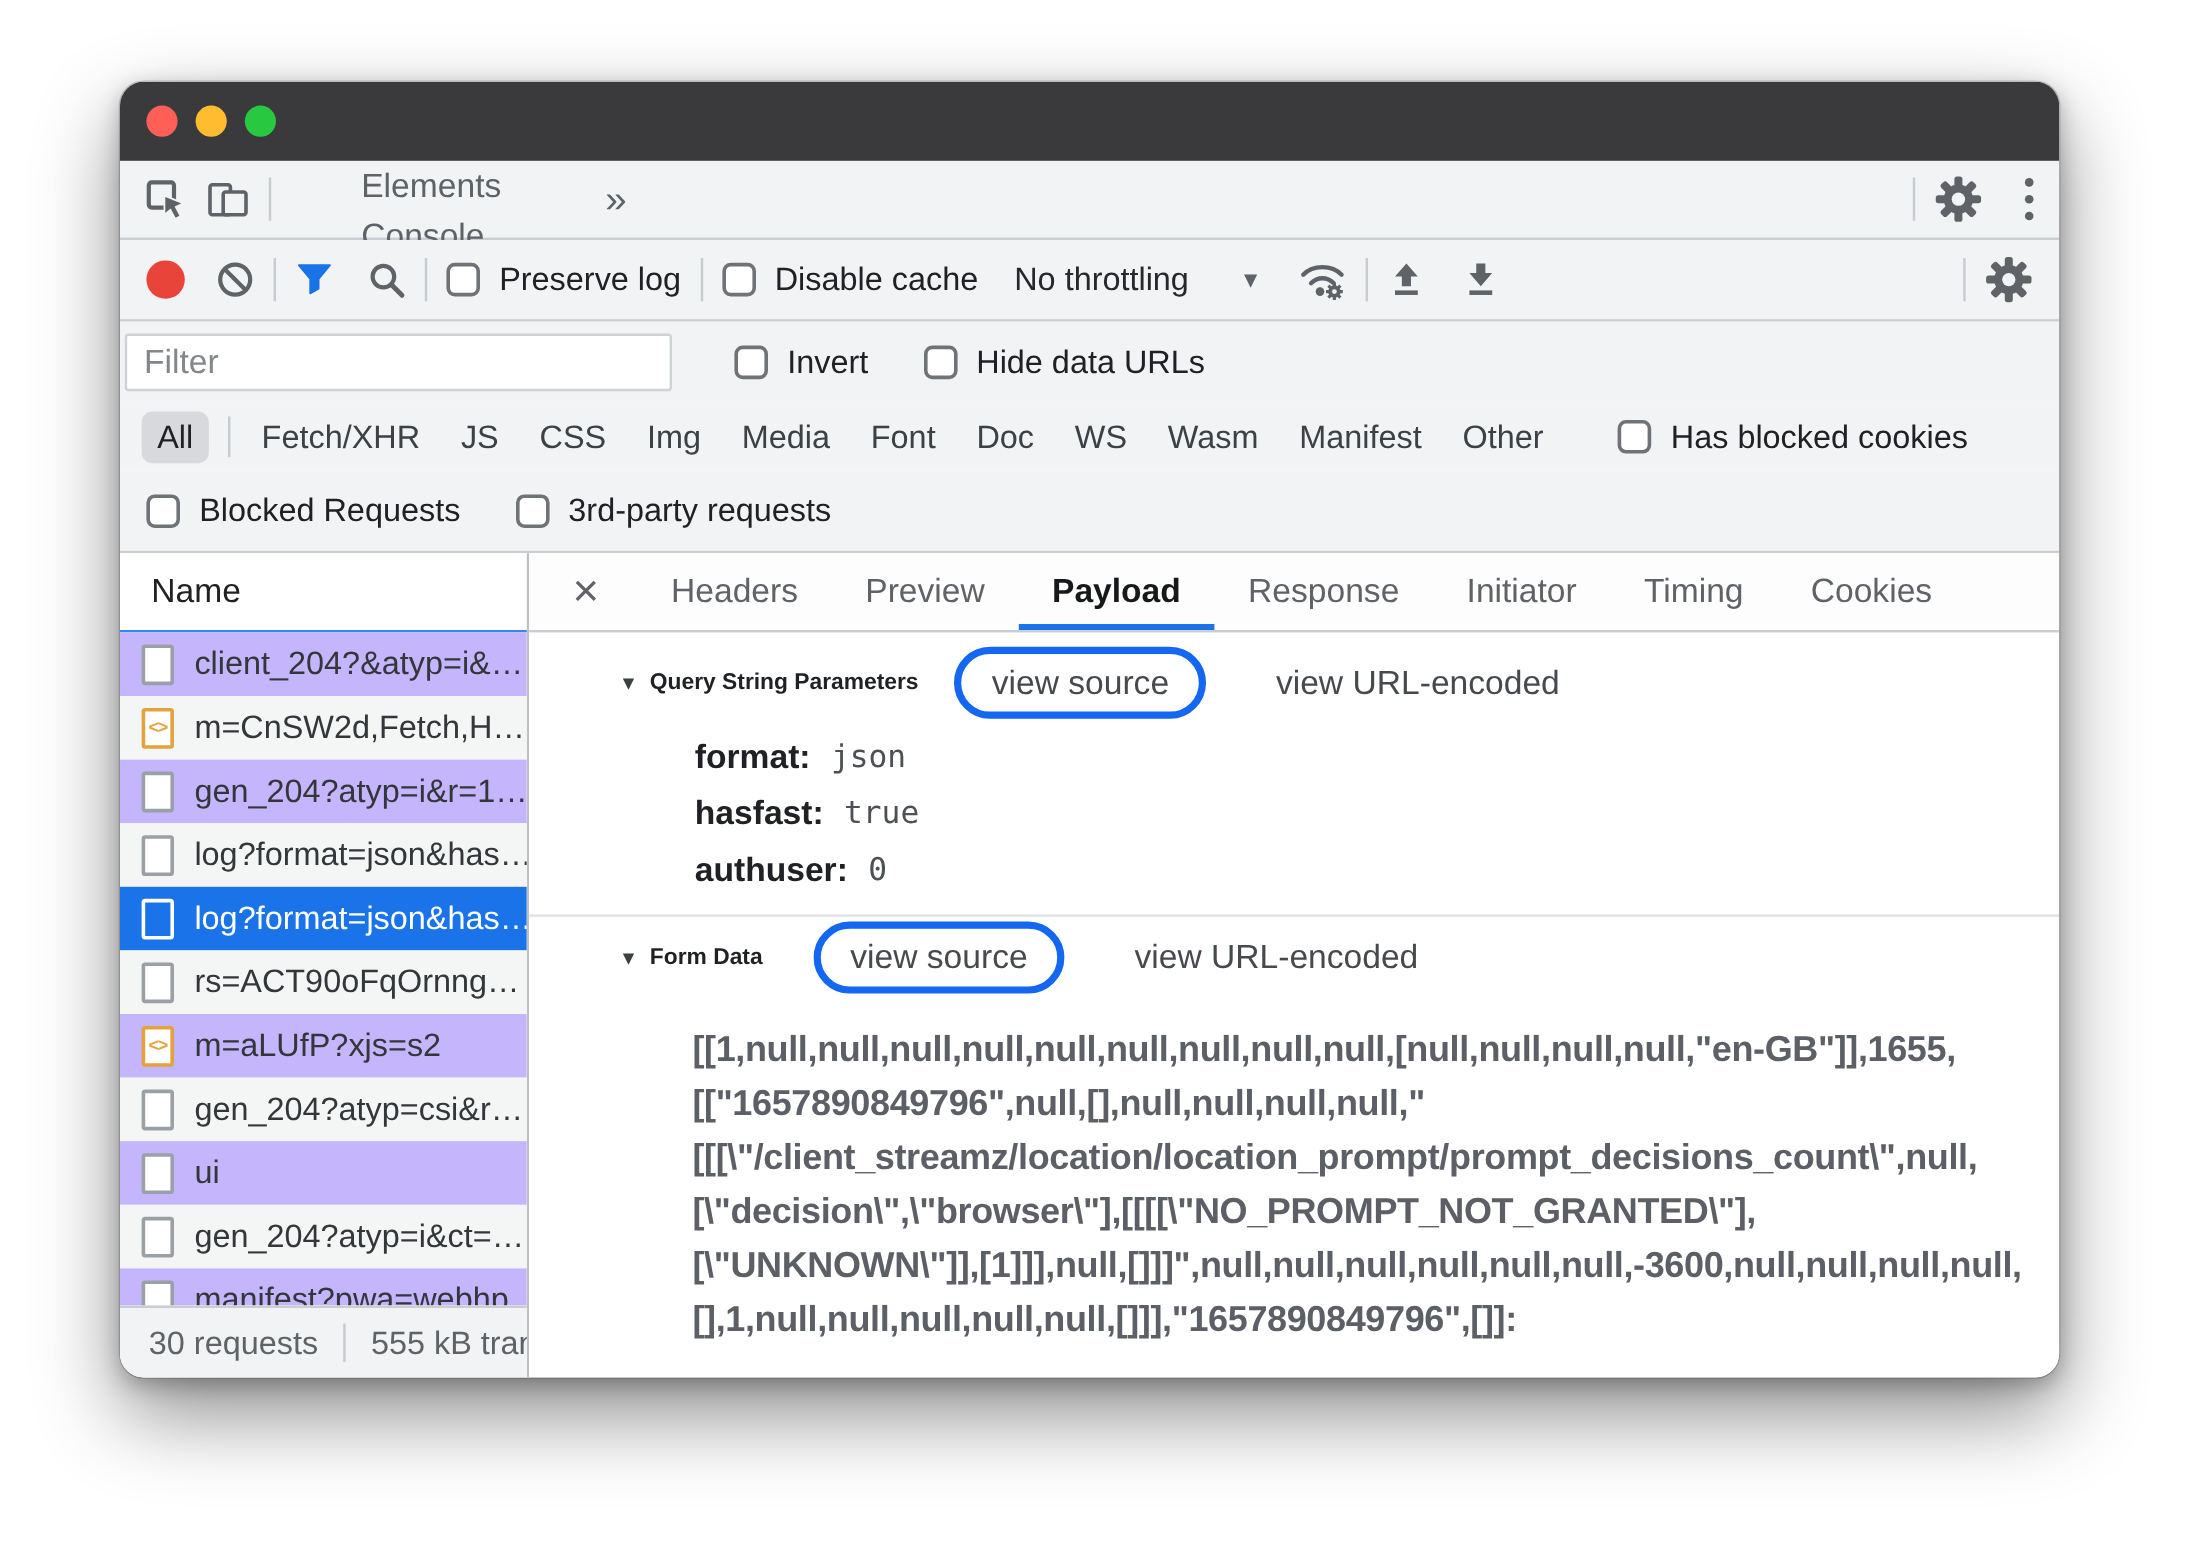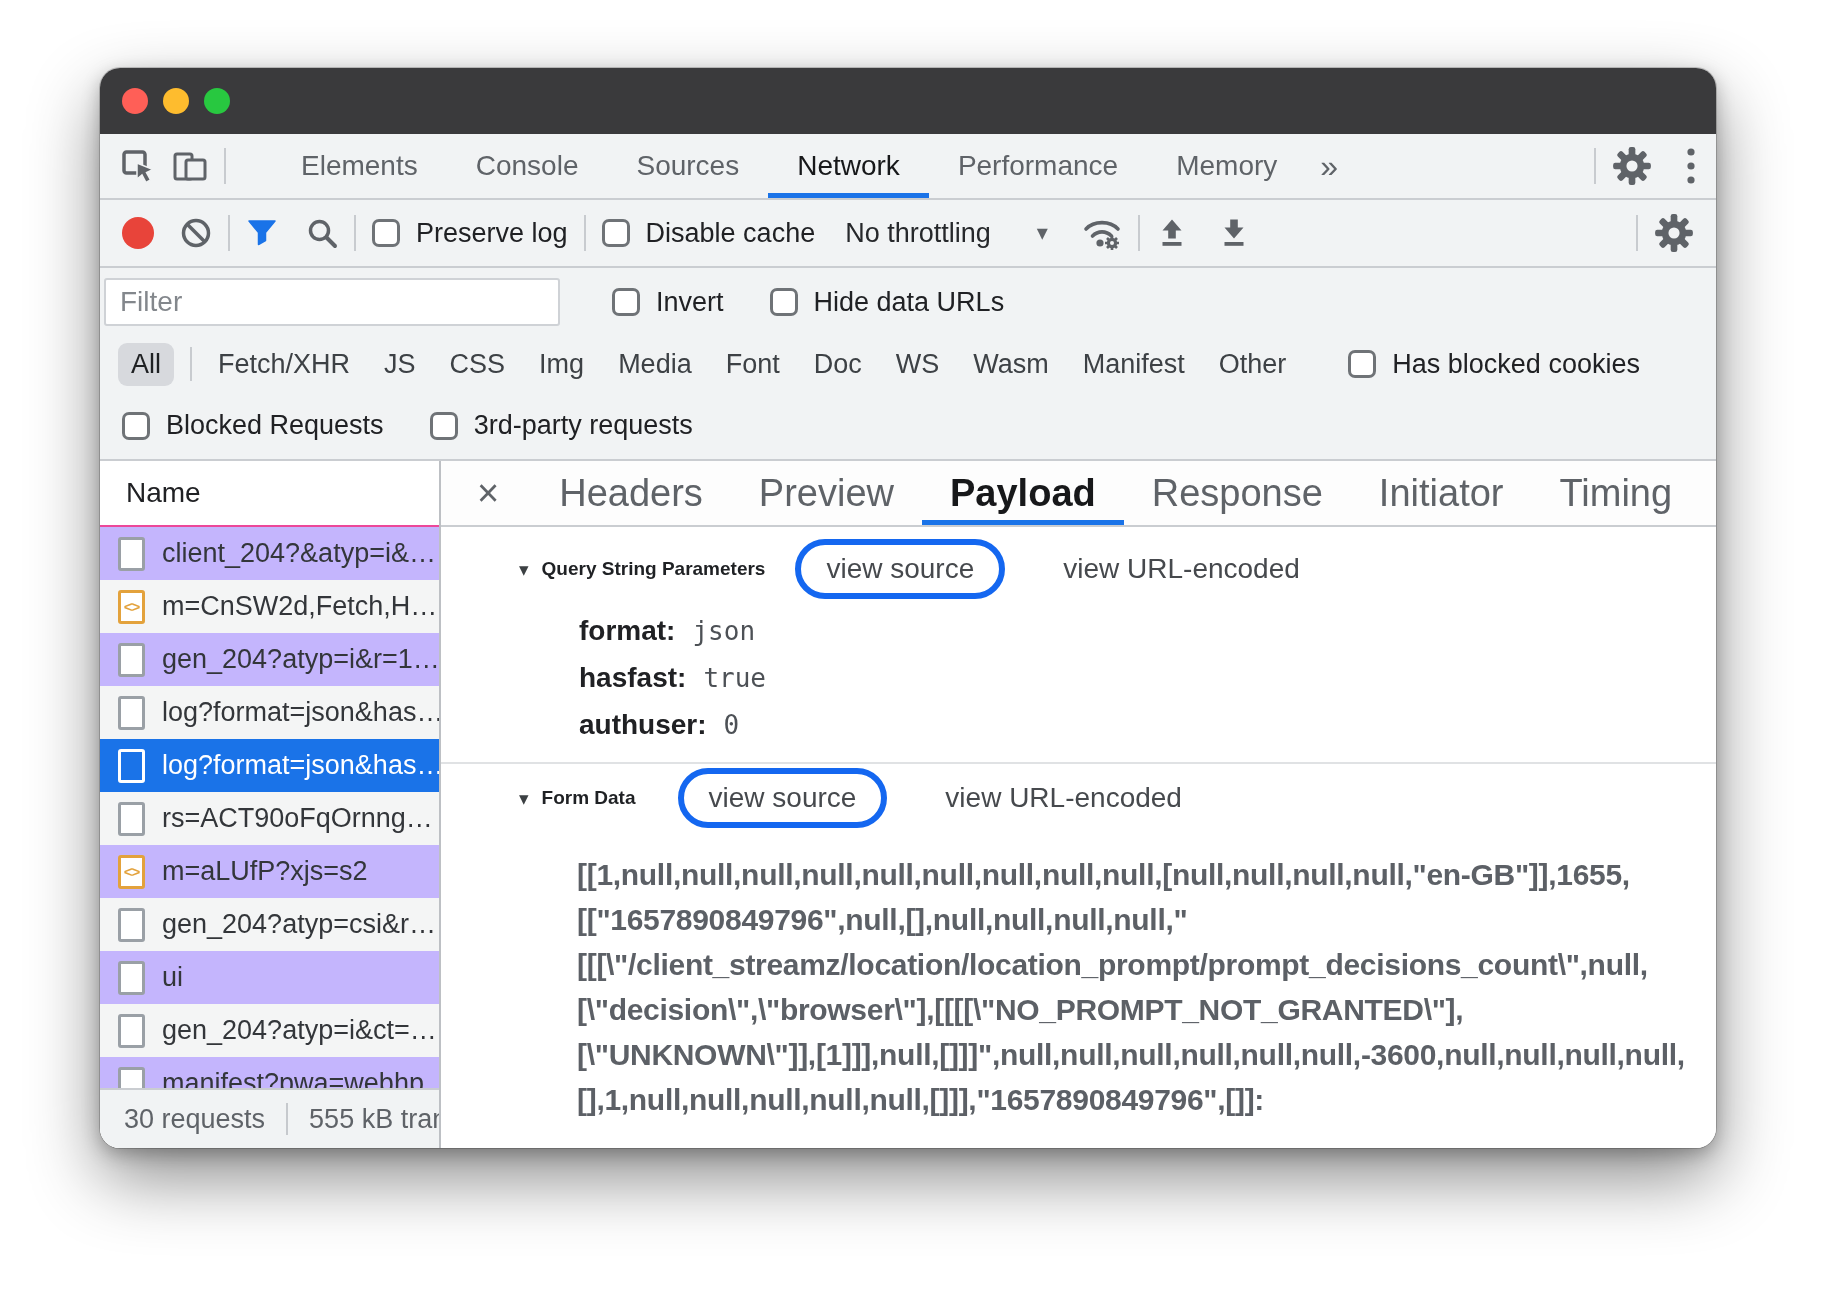--- a/index.html
+++ b/index.html
@@ -18,21 +18,21 @@
   .title{flex:1;text-align:center;color:#e6e6e7;font-size:28px;font-weight:700;letter-spacing:.2px;}
 
   
   .bar{background:#f1f3f4;display:flex;align-items:center;flex:none;}
   .vdiv{width:2px;height:36px;background:#c8cbcf;margin:0 16px;flex:none;}
   .icon-btn{display:flex;align-items:center;justify-content:center;flex:none;}
   .caret-glyph{font-size:22px;color:#5f6368;line-height:1;}
 
   
   .tabbar{height:64px;border-bottom:2px solid #cacdd1;padding:0 20px;}
-  .main-tab-strip{display:flex;height:100%;margin-left:30px;align-items:stretch;}
+  .main-tab-strip{display:flex;height:100%;margin-left:30px;align-items:stretch;flex-direction:column;}
   .main-tab{padding:0 29px;display:flex;align-items:center;font-size:28px;color:#5f6368;
             border-bottom:5px solid transparent;border-top:5px solid transparent;cursor:default;}
   .main-tab.active{color:#17181a;border-bottom-color:#1a73e8;}
   .overflow-tab{font-size:32px;color:#5f6368;padding:0 14px;display:flex;align-items:center;}
   .tabbar-right{margin-left:auto;display:flex;align-items:center;height:100%;}
 
   
   .nettoolbar{height:66px;border-bottom:2px solid #cacdd1;padding:0 22px;justify-content:space-between;}
   .record-dot{width:32px;height:32px;border-radius:50%;background:#e8443a;flex:none;}
   .cb{width:28px;height:28px;border:3px solid #6f7377;border-radius:7px;background:#fff;flex:none;box-sizing:border-box;}
@@ -51,42 +51,42 @@
   .chip{font-size:27px;color:#3d4145;margin-right:34px;white-space:nowrap;cursor:default;}
   .chip.selected{background:#d7d9dd;color:#1f2123;border-radius:9px;padding:6px 13px;margin-right:16px;}
   .chip-divider{width:2px;height:34px;background:#c8cbcf;margin-right:26px;flex:none;}
 
   
   .blockedrow{height:67px;padding:0 22px;border-bottom:2px solid #cacdd1;}
 
   
   .main{flex:1;display:flex;min-height:0;}
   .left-panel{width:339px;flex:none;border-right:2px solid #bdc0c4;display:flex;flex-direction:column;background:#fff;min-height:0;}
-  .name-header{height:64px;flex:none;border-bottom:2px solid #ec4899;display:flex;align-items:center;
+  .name-header{height:64px;flex:none;border-bottom:2px solid #3b82f6;display:flex;align-items:center;
                padding-left:26px;font-size:28px;color:#202124;}
   .req-rows{flex:1;overflow:hidden;}
   .req-row{height:53px;display:flex;align-items:center;padding-left:18px;font-size:27px;color:#33363a;background:#c4b5fd;cursor:default;}
   .req-row.alt{background:#f4f5f5;}
   .req-row.selected{background:#1a73e8;color:#fff;}
   .req-icon{width:27px;height:34px;border:3px solid #9aa0a6;border-radius:3px;background:#fff;
             margin-right:17px;flex:none;box-sizing:border-box;display:flex;align-items:center;justify-content:center;}
   .req-icon.js{border-color:#e3a23c;color:#e3a23c;font-size:15px;font-weight:700;letter-spacing:-1px;}
   .req-row.selected .req-icon{border-color:#fff;background:transparent;color:#fff;}
   .req-label{white-space:nowrap;overflow:hidden;}
   .left-footer{height:58px;flex:none;background:#f1f3f4;border-top:2px solid #cacdd1;display:flex;
                align-items:center;padding-left:24px;font-size:27px;color:#5f6368;overflow:hidden;}
   .footer-div{width:2px;height:32px;background:#c6c9cd;margin:0 21px;flex:none;}
   .status-text{white-space:nowrap;}
 
   
   .right-panel{flex:1;display:flex;flex-direction:column;min-width:0;background:#fff;}
   .detail-tabs{height:64px;flex:none;border-bottom:2px solid #cacdd1;display:flex;align-items:stretch;
                padding-left:28px;background:#fdfdfd;}
   .close-x{font-size:38px;color:#5f6368;display:flex;align-items:center;margin:0 32px 0 8px;cursor:default;}
-  .panel-tab{padding:0 28px;display:flex;align-items:center;font-size:38px;color:#5f6368;
+  .panel-tab{padding:0 28px;display:flex;align-items:center;font-size:28px;color:#5f6368;
              border-bottom:5px solid transparent;border-top:5px solid transparent;cursor:default;}
   .panel-tab.active{color:#17181a;font-weight:700;border-bottom-color:#1a73e8;}
 
   .detail-content{flex:1;padding:8px 0 0 78px;overflow:hidden;}
   .section-header{display:flex;align-items:center;height:68px;}
   .disclosure{font-size:19px;color:#3c4043;margin-right:13px;}
   .section-title{font-size:19px;font-weight:700;color:#1f2124;white-space:nowrap;}
   .annotation-oval{margin-left:30px;border:6px solid #1467f0;border-radius:32px;padding:8px 25px;
                    font-size:28px;color:#46494d;white-space:nowrap;}
   .fd-oval{margin-left:42px;}

